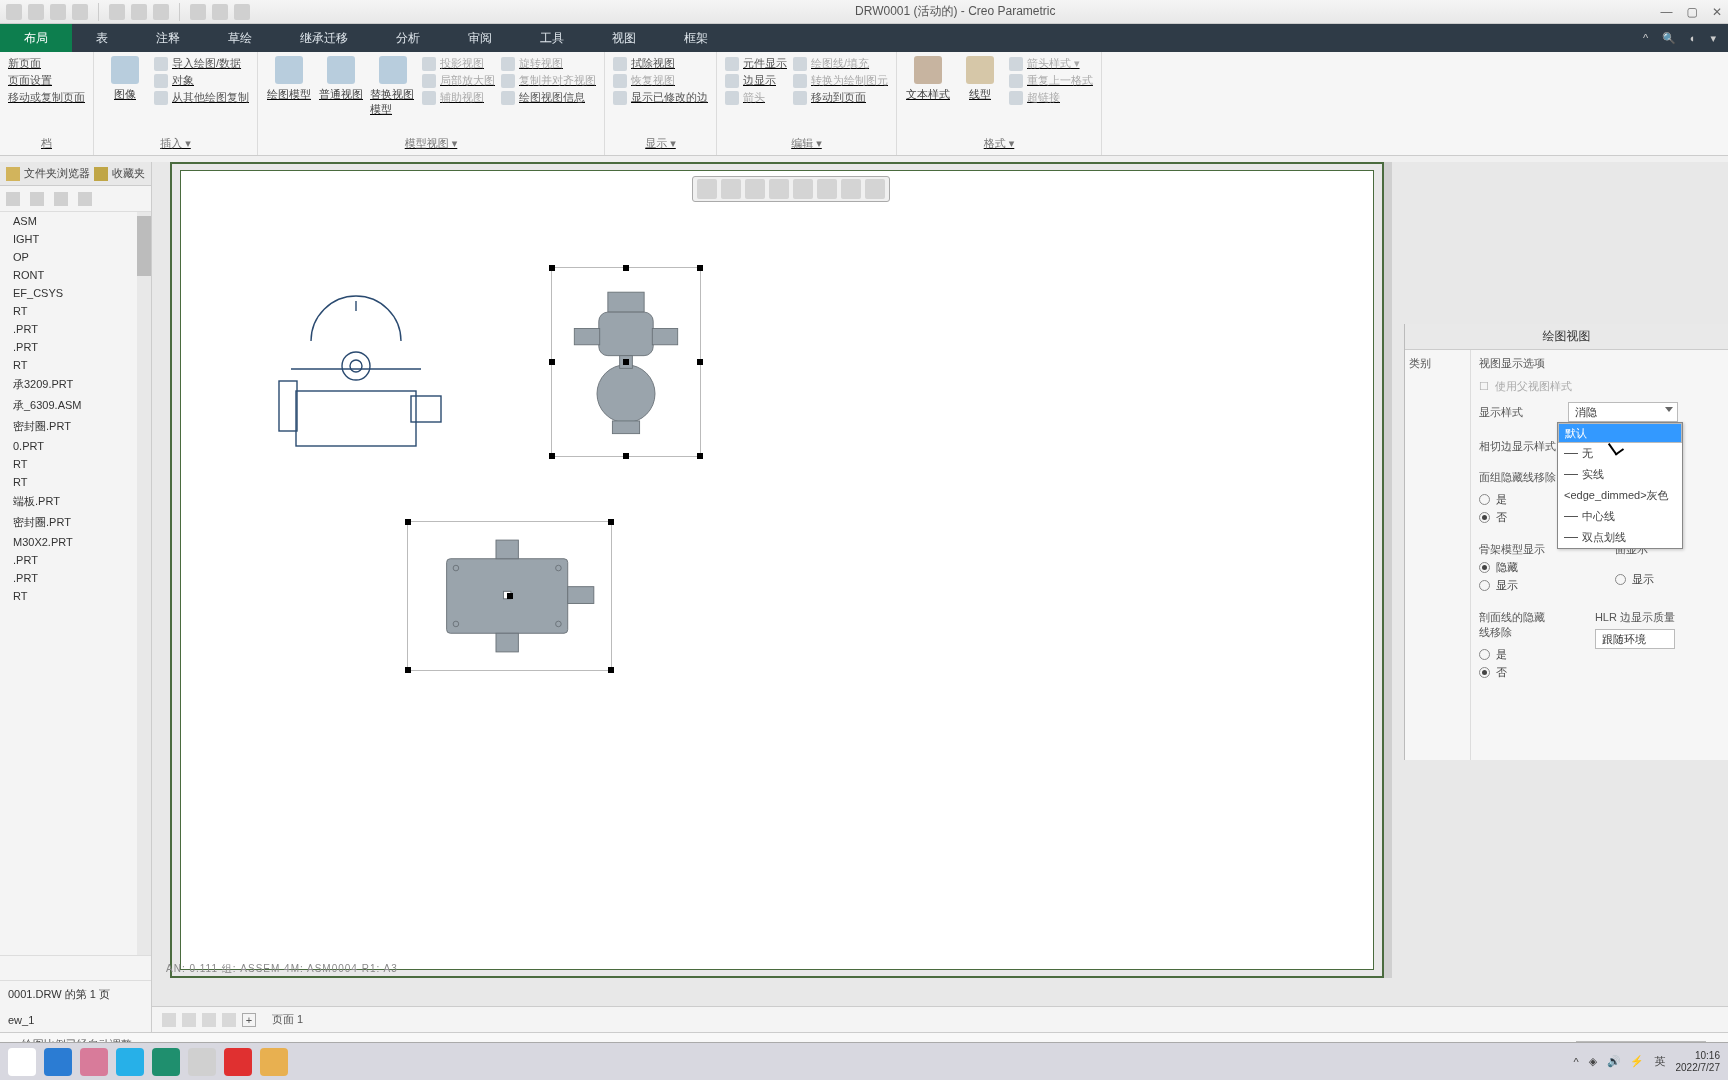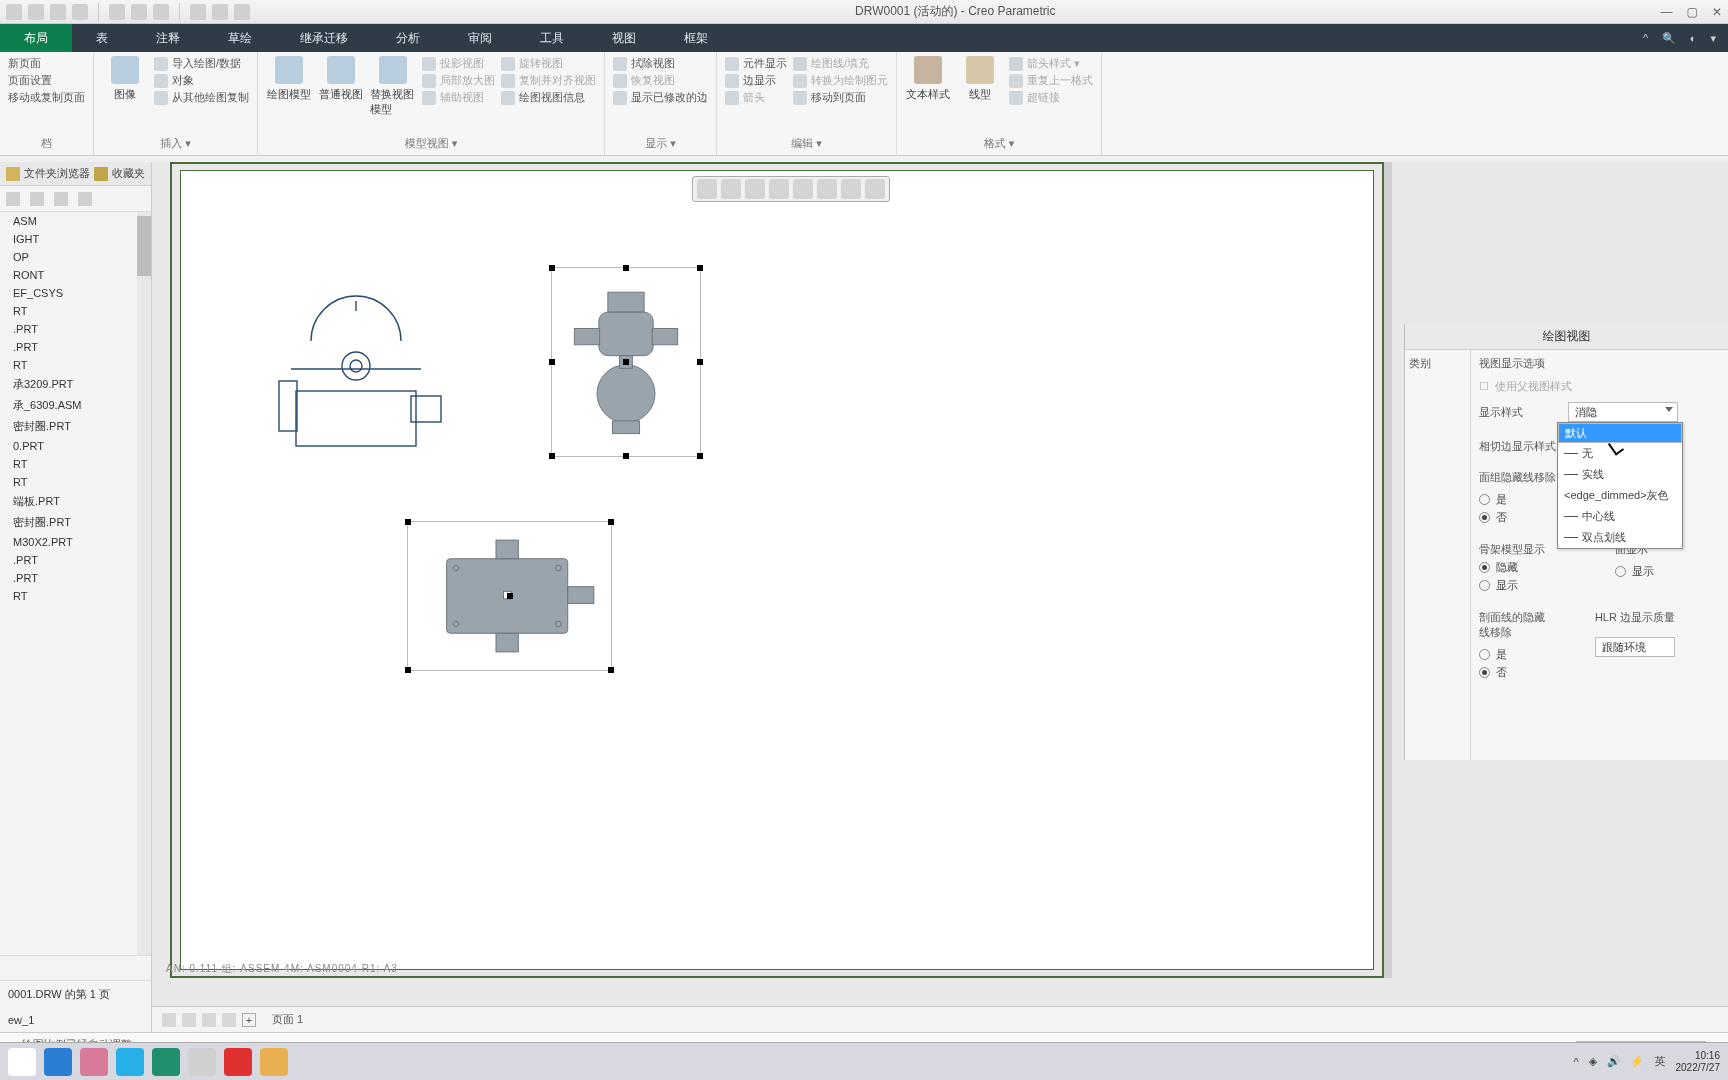--- a/index.html
+++ b/index.html
@@ -14,21 +14,21 @@
 .win-ctrls { display: flex; gap: 14px; }
 .win-ctrls span { font-size: 12px; color: #666; }
 
 
 .ribbon-tabs { height: 28px; background: #2f3b47; display: flex; align-items: center; }
 .tab { padding: 0 24px; font-size: 12px; color: #dfe6ec; line-height: 28px; }
 .tab.active { background: #0d7e4e; color: #fff; }
 .ribbon-tail { margin-left: auto; display:flex; gap:14px; padding-right:12px; color:#ccc; font-size:11px;}
 
 
-.ribbon { height: 104px; background: #f6f6f6; border-bottom: 1px solid #ccc; display: flex; }
+.ribbon { height: 104px; background: #f6f6f6; border-bottom: 1px solid #ccc; display: flex; text-decoration: underline; }
 .group { border-right: 1px solid #dcdcdc; padding: 4px 8px; display: flex; flex-direction: column; justify-content: space-between; }
 .group-body { display: flex; gap: 6px; flex: 1; }
 .group-label { font-size: 11px; color: #777; text-align: center; padding-top: 2px; }
 .bigbtn { display: flex; flex-direction: column; align-items: center; width: 46px; font-size: 11px; color: #444; }
 .bigbtn .ico { width: 28px; height: 28px; background: #b8cddd; border-radius: 3px; margin-bottom: 3px; }
 .smallbtn-col { display: flex; flex-direction: column; gap: 2px; }
 .smallbtn { display: flex; align-items: center; gap: 4px; font-size: 11px; color: #555; white-space: nowrap; }
 .smallbtn.dim { color: #aaa; }
 .smallbtn .ico { width: 14px; height: 14px; background: #cfd6dc; border-radius: 2px; }
 
@@ -507,41 +507,41 @@
               <div class="radio-row">
                   <span class="radio checked"></span>
                   <span>隐藏</span>
                 </div>
               <div class="radio-row">
                   <span class="radio"></span>
                   <span>显示</span>
                 </div>
             </div>
             <div style="margin-left:40px;">
-              <div class="lbl" style="width:auto;margin-bottom:4px;">面显示</div>
+              <div class="lbl" style="width:auto;margin-bottom:12px;">面显示</div>
               <div class="radio-row">
                   <span class="radio"></span>
                   <span>显示</span>
                 </div>
             </div>
           </div>
           <div class="section" style="display:flex;gap:30px;">
             <div>
               <div class="lbl" style="width:auto;margin-bottom:4px;">剖面线的隐藏线移除</div>
               <div class="radio-row">
                   <span class="radio"></span>
                   <span>是</span>
                 </div>
               <div class="radio-row">
                   <span class="radio checked"></span>
                   <span>否</span>
                 </div>
             </div>
             <div style="margin-left:10px;">
-              <div class="lbl" style="width:auto;margin-bottom:12px;">HLR 边显示质量</div>
+              <div class="lbl" style="width:auto;margin-bottom:4px;">HLR 边显示质量</div>
               <span class="sel" style="min-width:80px;">
                   <span>跟随环境</span>
                 </span>
             </div>
           </div>
 
           <div class="dropdown" style="left:86px;top:72px;">
             <div class="item sel">
                 <span>默认</span>
               </div>

